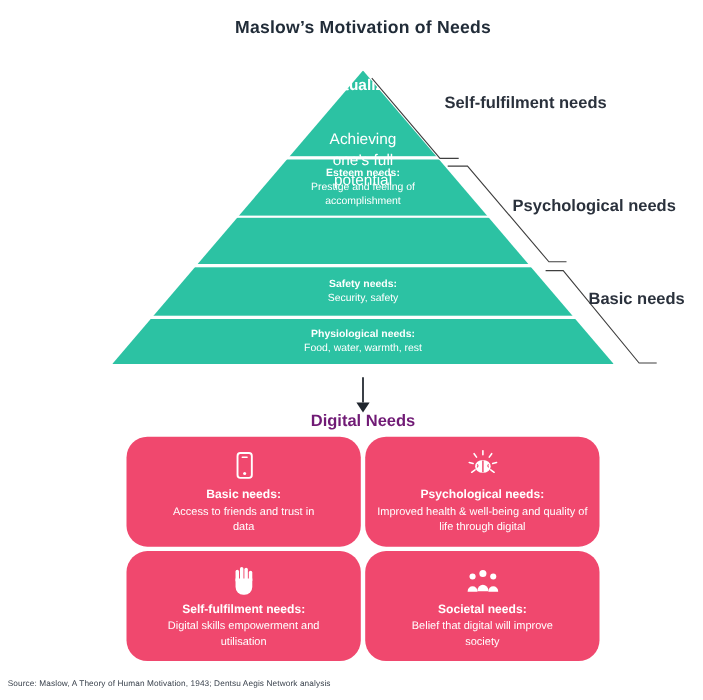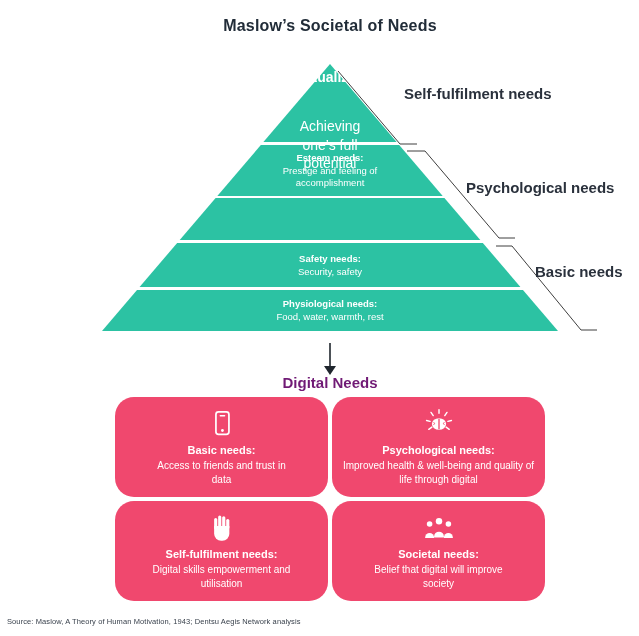--- a/index.html
+++ b/index.html
@@ -69,21 +69,21 @@
   
   .source-note {
     position:absolute; left:7px; top:617px; font-size:7.5px; color:#3a424d; letter-spacing:0.1px;
   }
 </style>
 </head>
 <body>
 
 <div class="canvas">
 
-  <div class="main-title">Maslow’s Societal of Needs</div>
+  <div class="main-title">Maslow’s Motivation of Needs</div>
 
   <div class="pyramid">
     <div class="pyr-bg">
       <div class="band band-1"></div>
       <div class="band band-2"></div>
       <div class="band band-3"></div>
       <div class="band band-4"></div>
       <div class="band band-5"></div>
     </div>
     <div class="level-text lt-1">

